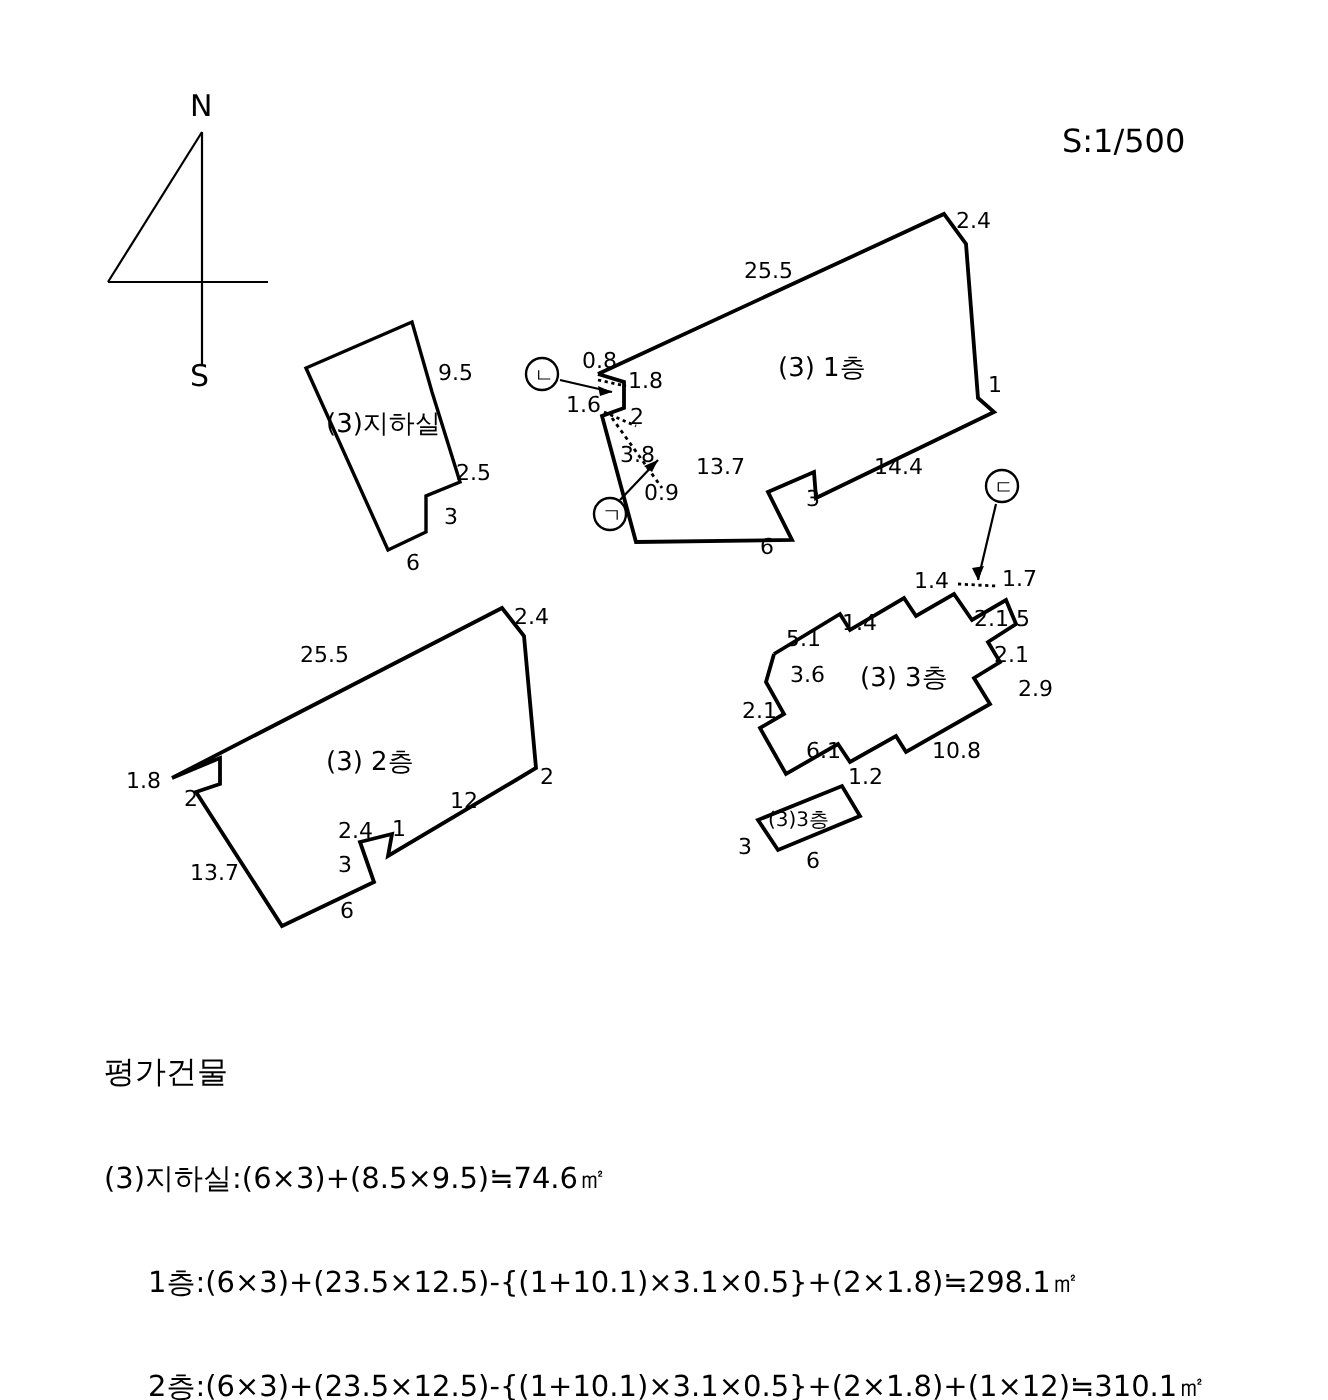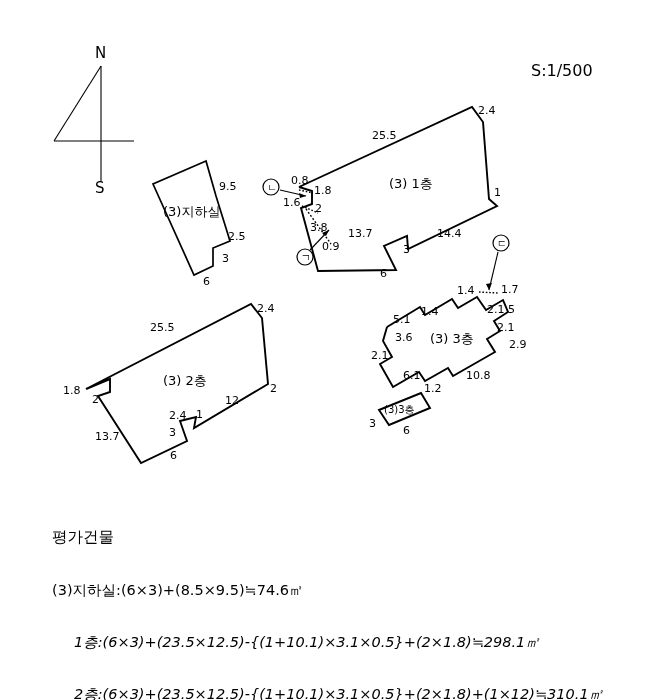--- a/index.html
+++ b/index.html
@@ -68,21 +68,21 @@
     white-space: pre;
   }
   .note-head {
     font-size: 15.5px;
     line-height: 20px;
     font-family: Liberation Serif, serif;
   }
   .note-line {
     white-space: pre;
   }
-  .indent1 { padding-left: 22px; font-style: italic; }
+  .indent1 { padding-left: 22px; }
 </style>
 </head>
 <body>
 
 <div id="sheet">
 
   <svg class="plan" viewBox="0 0 664 700">
 
     <g>
       <line x1="101" y1="66" x2="101" y2="182" stroke="#000" stroke-width="1.1"></line>

